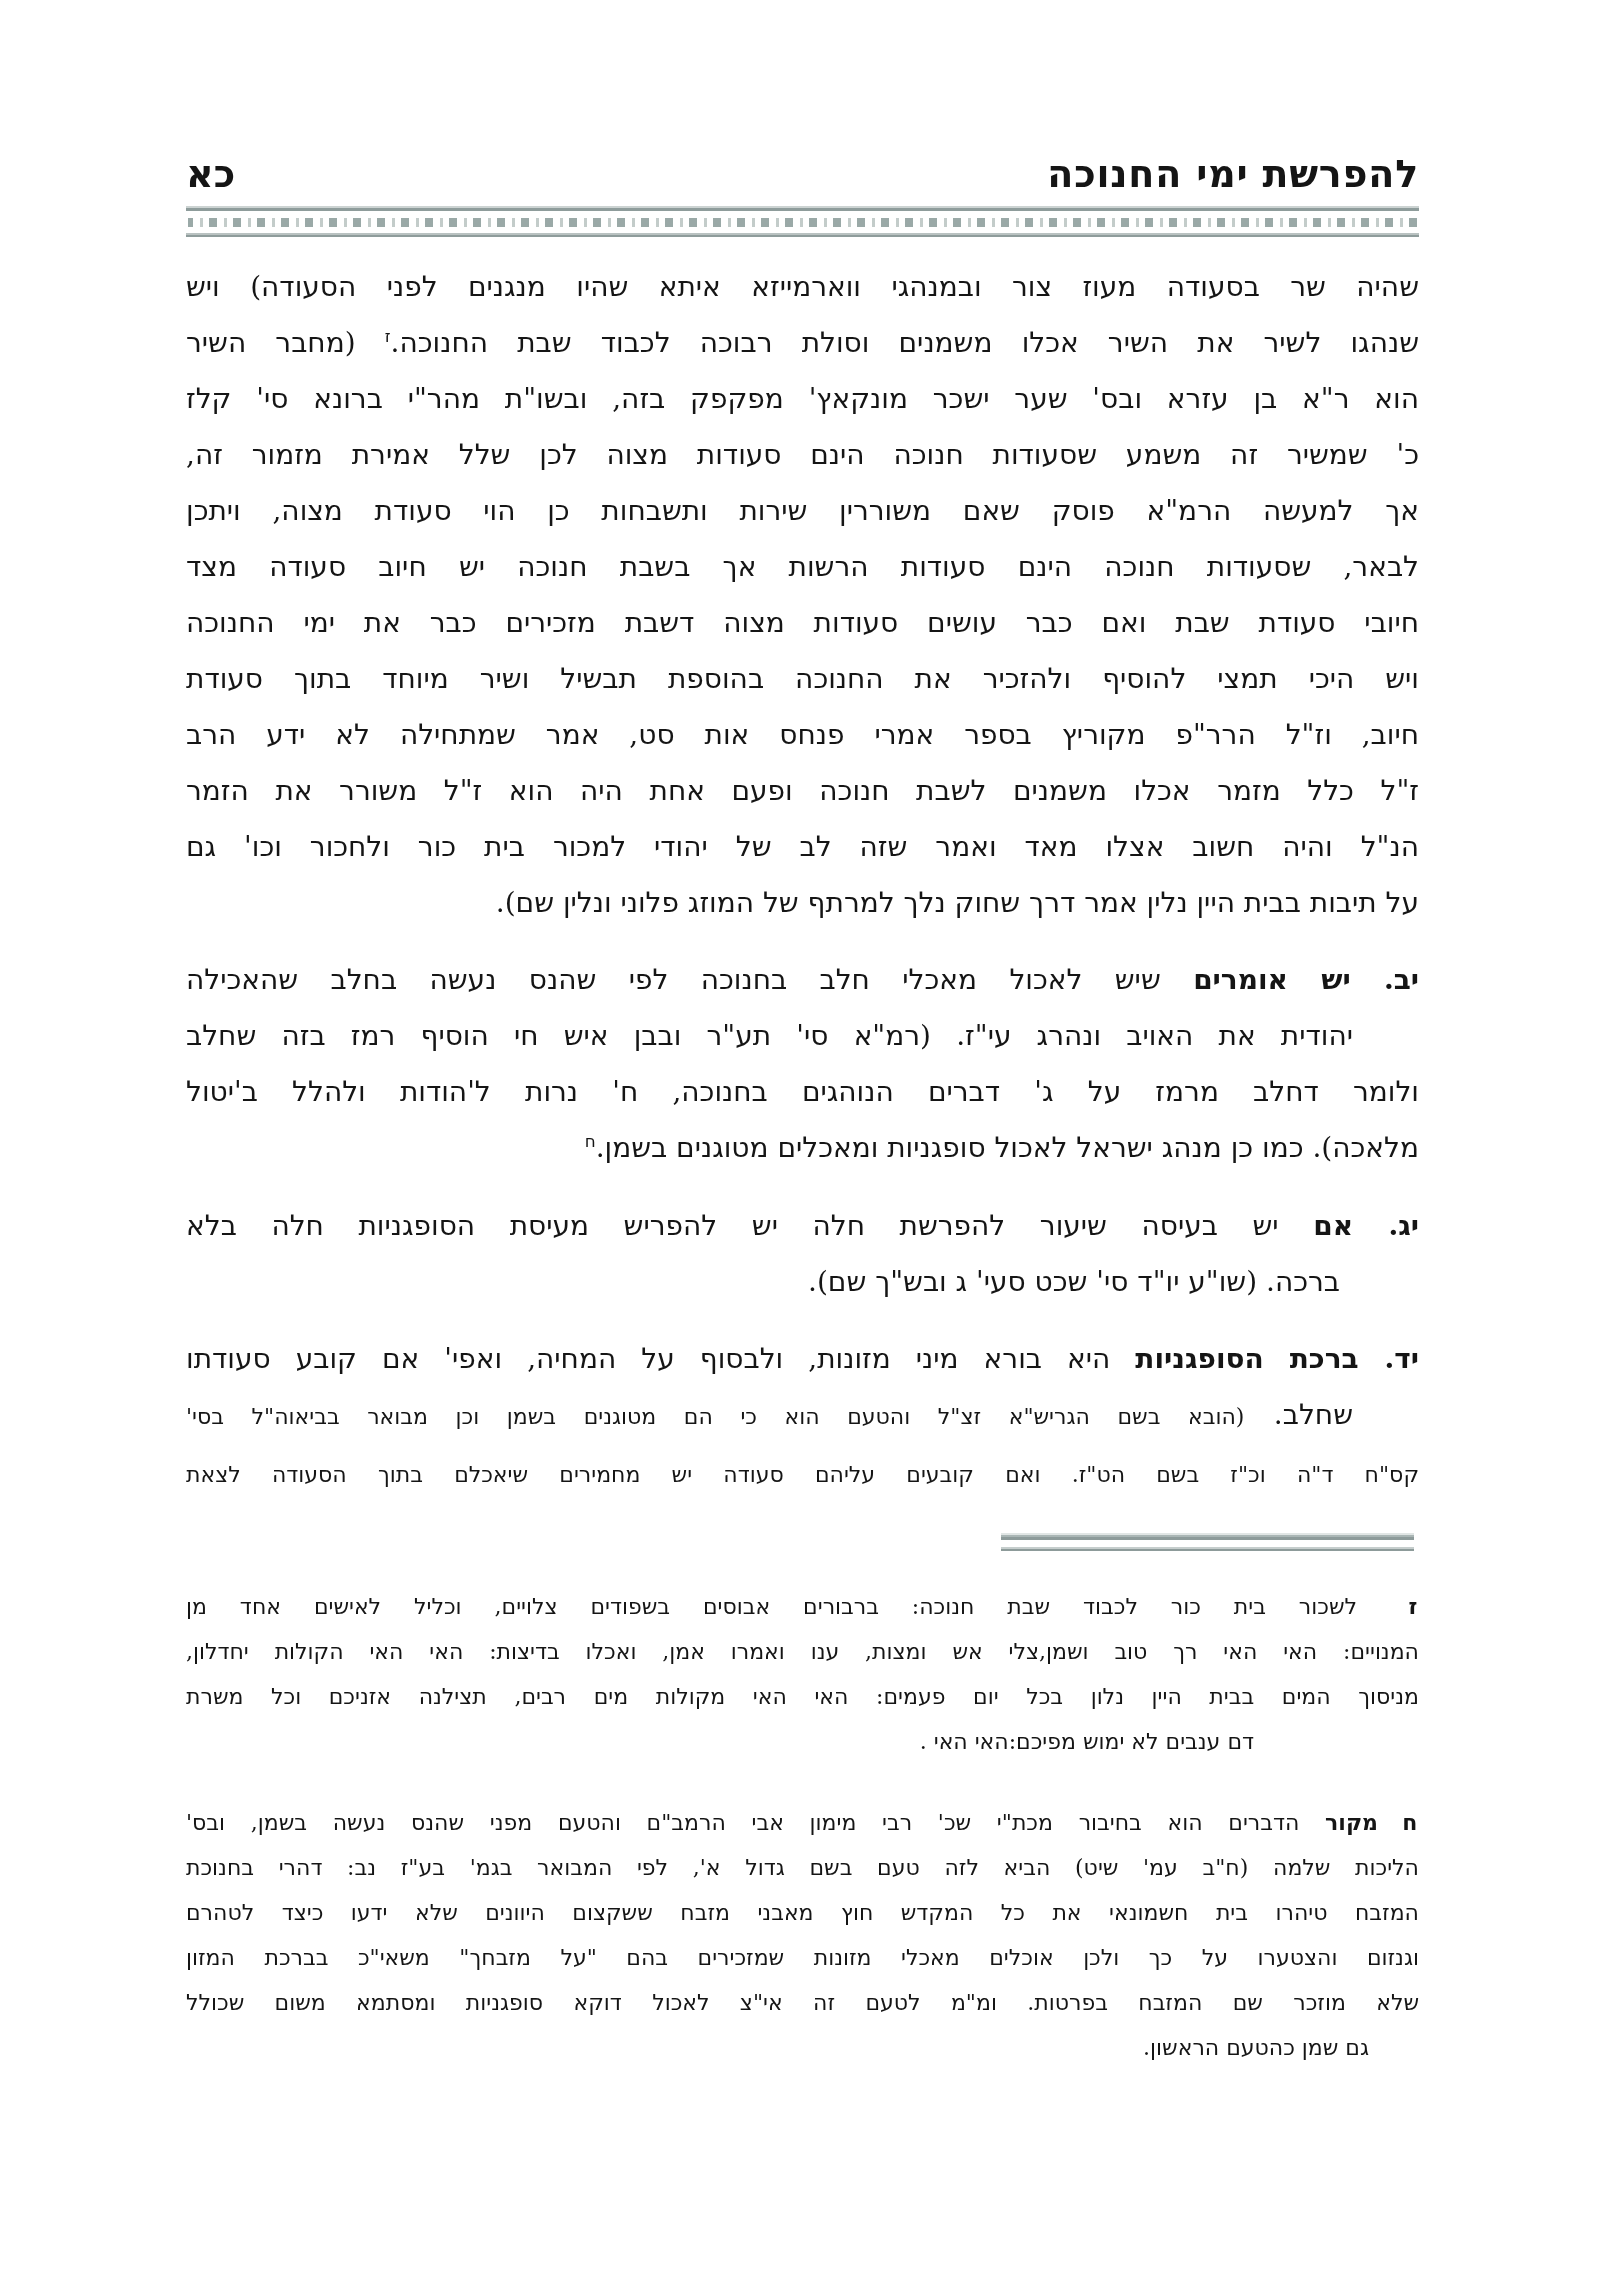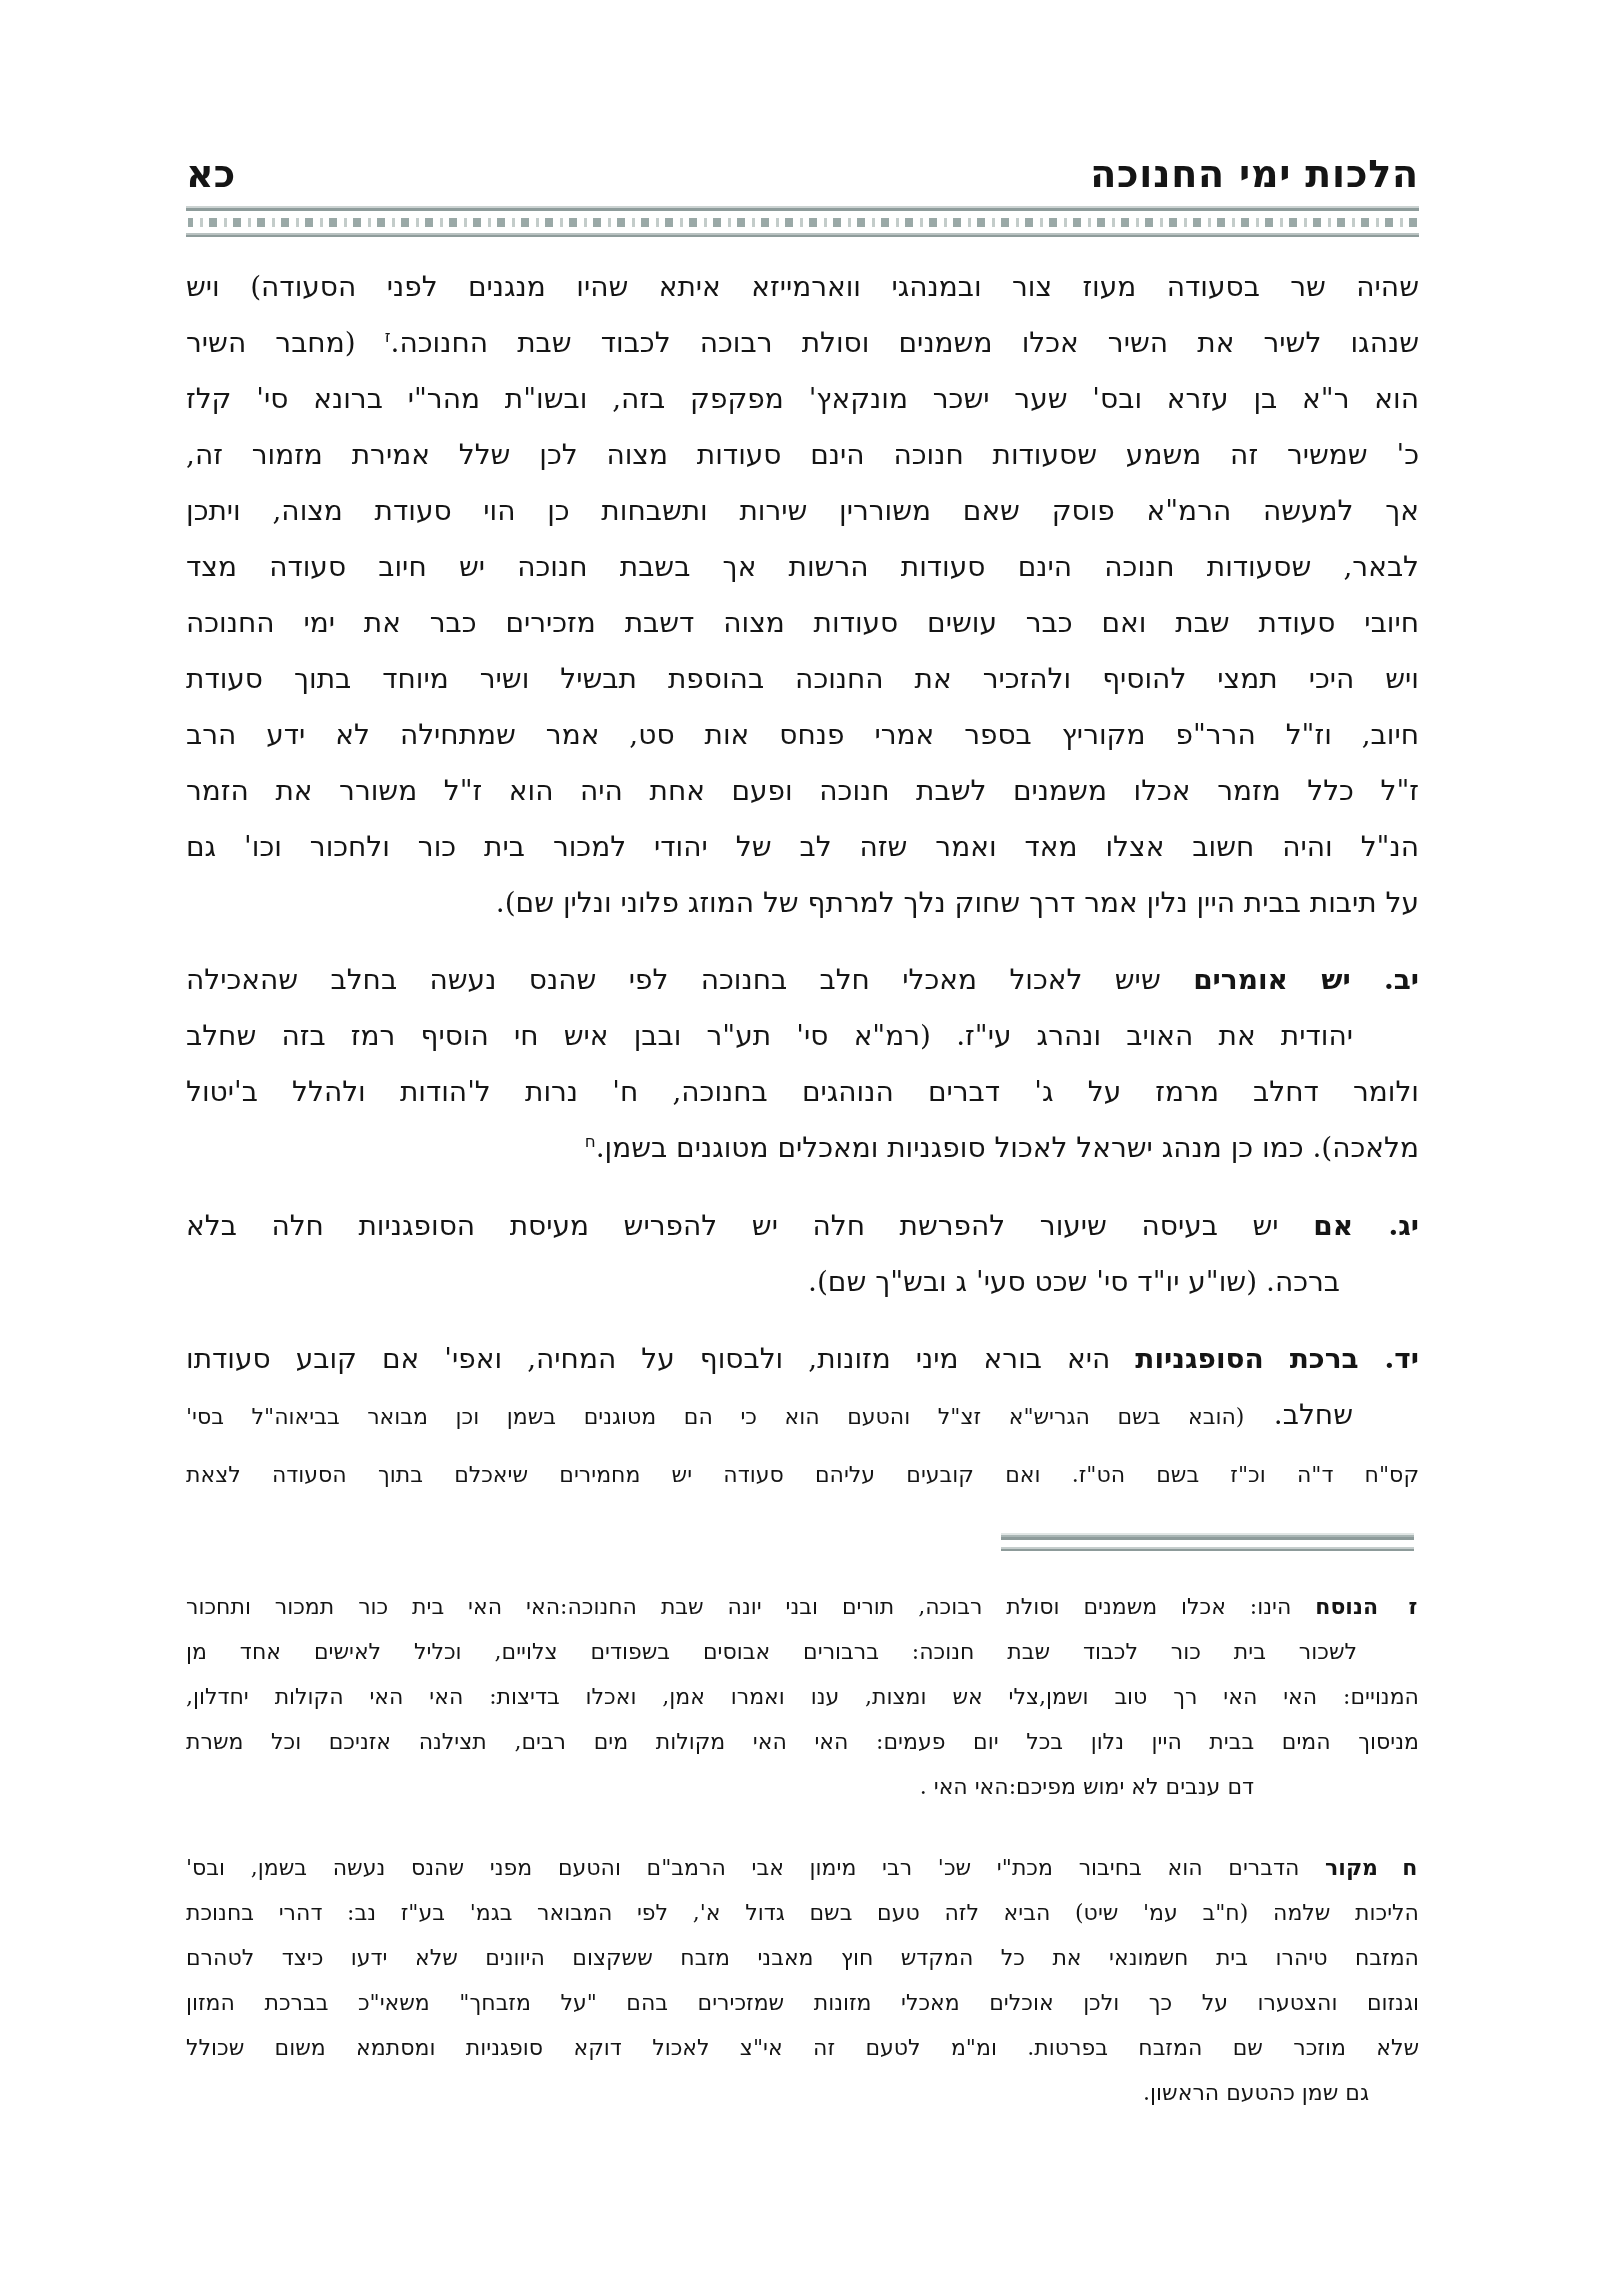--- a/index.html
+++ b/index.html
@@ -43,21 +43,21 @@
   .footnote{position:relative;margin-bottom:36px;}
   .footnote:last-child{margin-bottom:0;}
   .fn-marker{position:absolute;right:1.7px;top:0;font-weight:700;}
 </style>
 </head>
 <body>
 
 <div class="page">
 
   <div class="hdr">
-    <span class="title">הלכות ימי החנוכה</span>
+    <span class="title">להפרשת ימי החנוכה</span>
     <span class="pagenum">כא</span>
   </div>
 
   <div class="ornament">
     <div class="orn-rule-top"></div>
     <div class="orn-dots"></div>
     <div class="orn-rule-bot"></div>
   </div>
 
   <div class="main">
@@ -94,21 +94,20 @@
 
   <div class="divider">
     <div class="div-bar1"></div>
     <div class="div-bar2"></div>
   </div>
 
   <div class="footnotes">
     <div class="footnote">
       <span class="fn-marker">ז</span>
       <div class="fn-body">
-          <div class="line" style="padding-right: 41px;"><span class="b">הנוסח</span><span> הינו: אכלו משמנים וסולת רבוכה, תורים ובני יונה שבת החנוכה:האי האי בית כור תמכור ותחכור</span></div>
           <div class="line" style="padding-right: 62px;"><span>לשכור בית כור לכבוד שבת חנוכה: ברבורים אבוסים בשפודים צלויים, וכליל לאישים אחד מן</span></div>
           <div class="line"><span>המנויים: האי האי רך טוב ושמן,צלי אש ומצות, ענו ואמרו אמן, ואכלו בדיצות: האי האי הקולות יחדלון,</span></div>
           <div class="line"><span>מניסוך המים בבית היין נלון בכל יום פעמים: האי האי מקולות מים רבים, תצילנה אזניכם וכל משרת</span></div>
           <div class="line last" style="padding-right: 165px;"><span>דם ענבים לא ימוש מפיכם:האי האי .</span></div>
         </div>
     </div>
     <div class="footnote">
       <span class="fn-marker">ח</span>
       <div class="fn-body">
           <div class="line" style="padding-right: 41px;"><span class="b">מקור</span><span> הדברים הוא בחיבור מכת"י שכ' רבי מימון אבי הרמב"ם והטעם מפני שהנס נעשה בשמן, ובס'</span></div>

